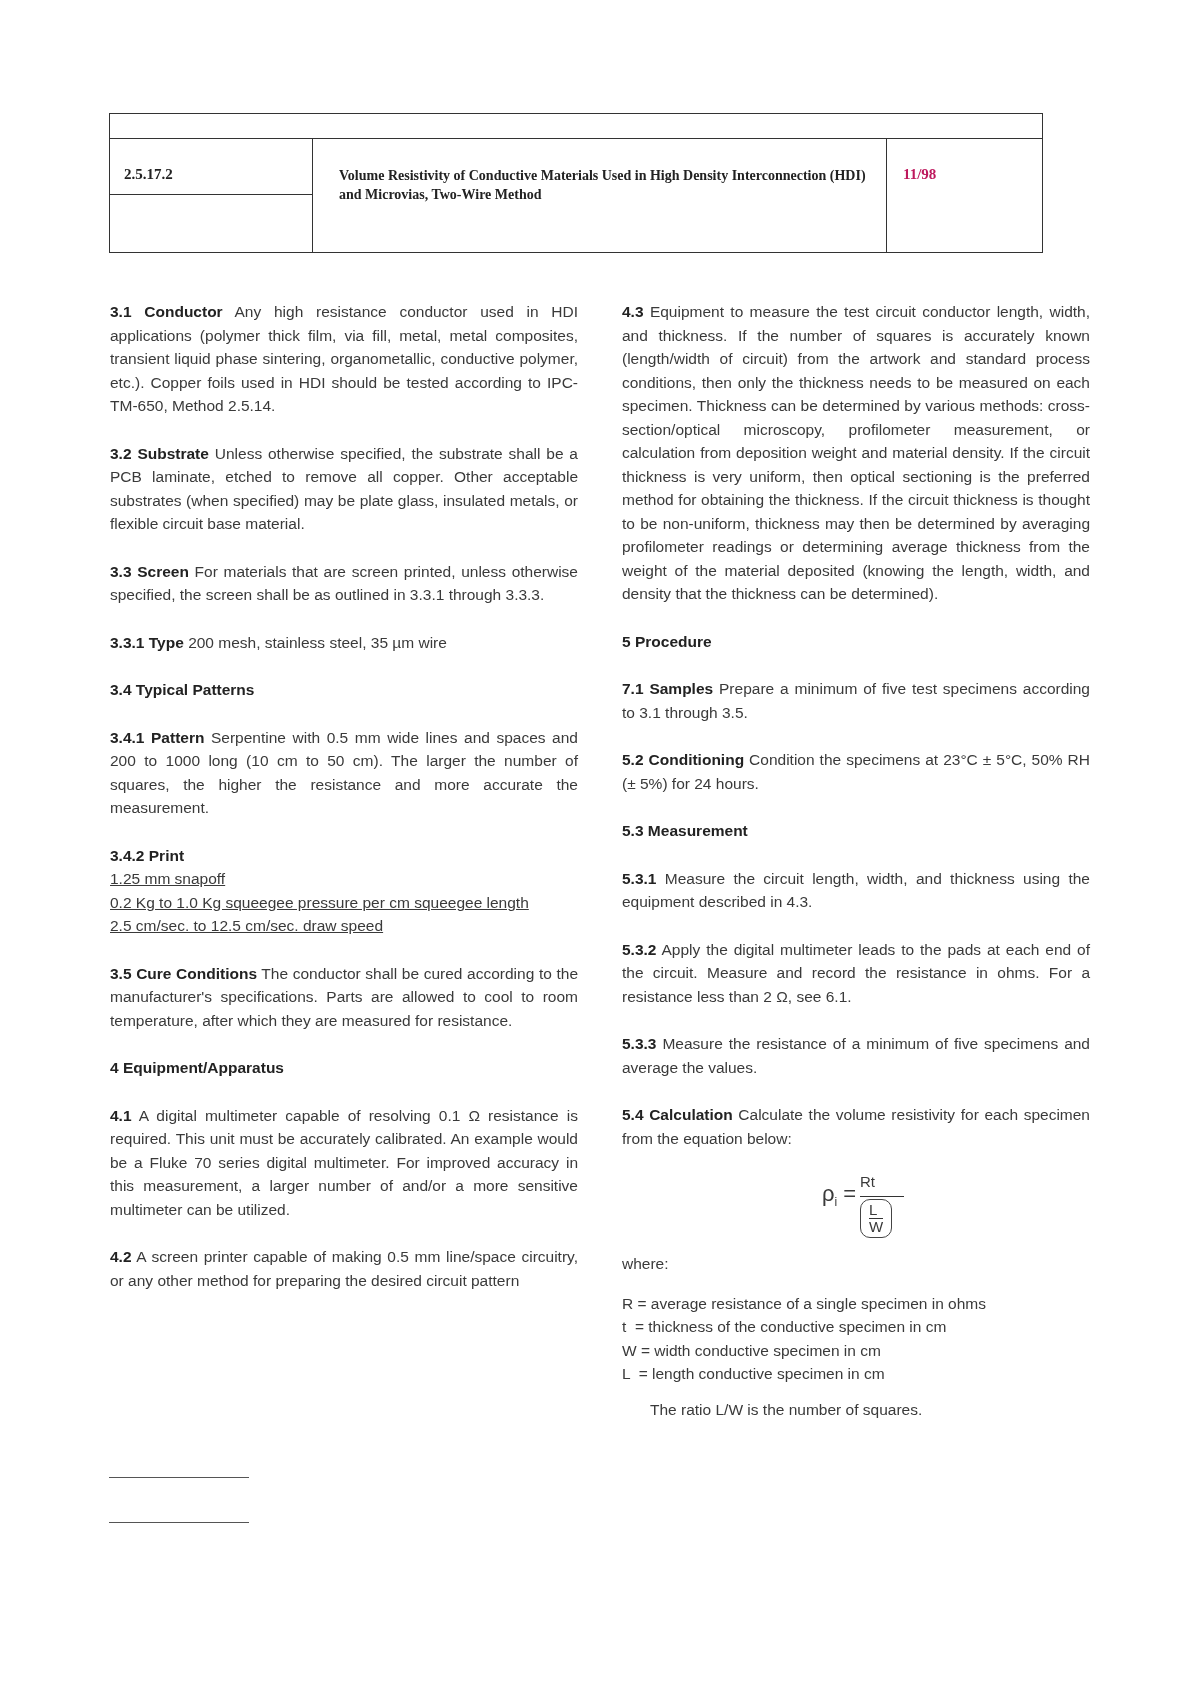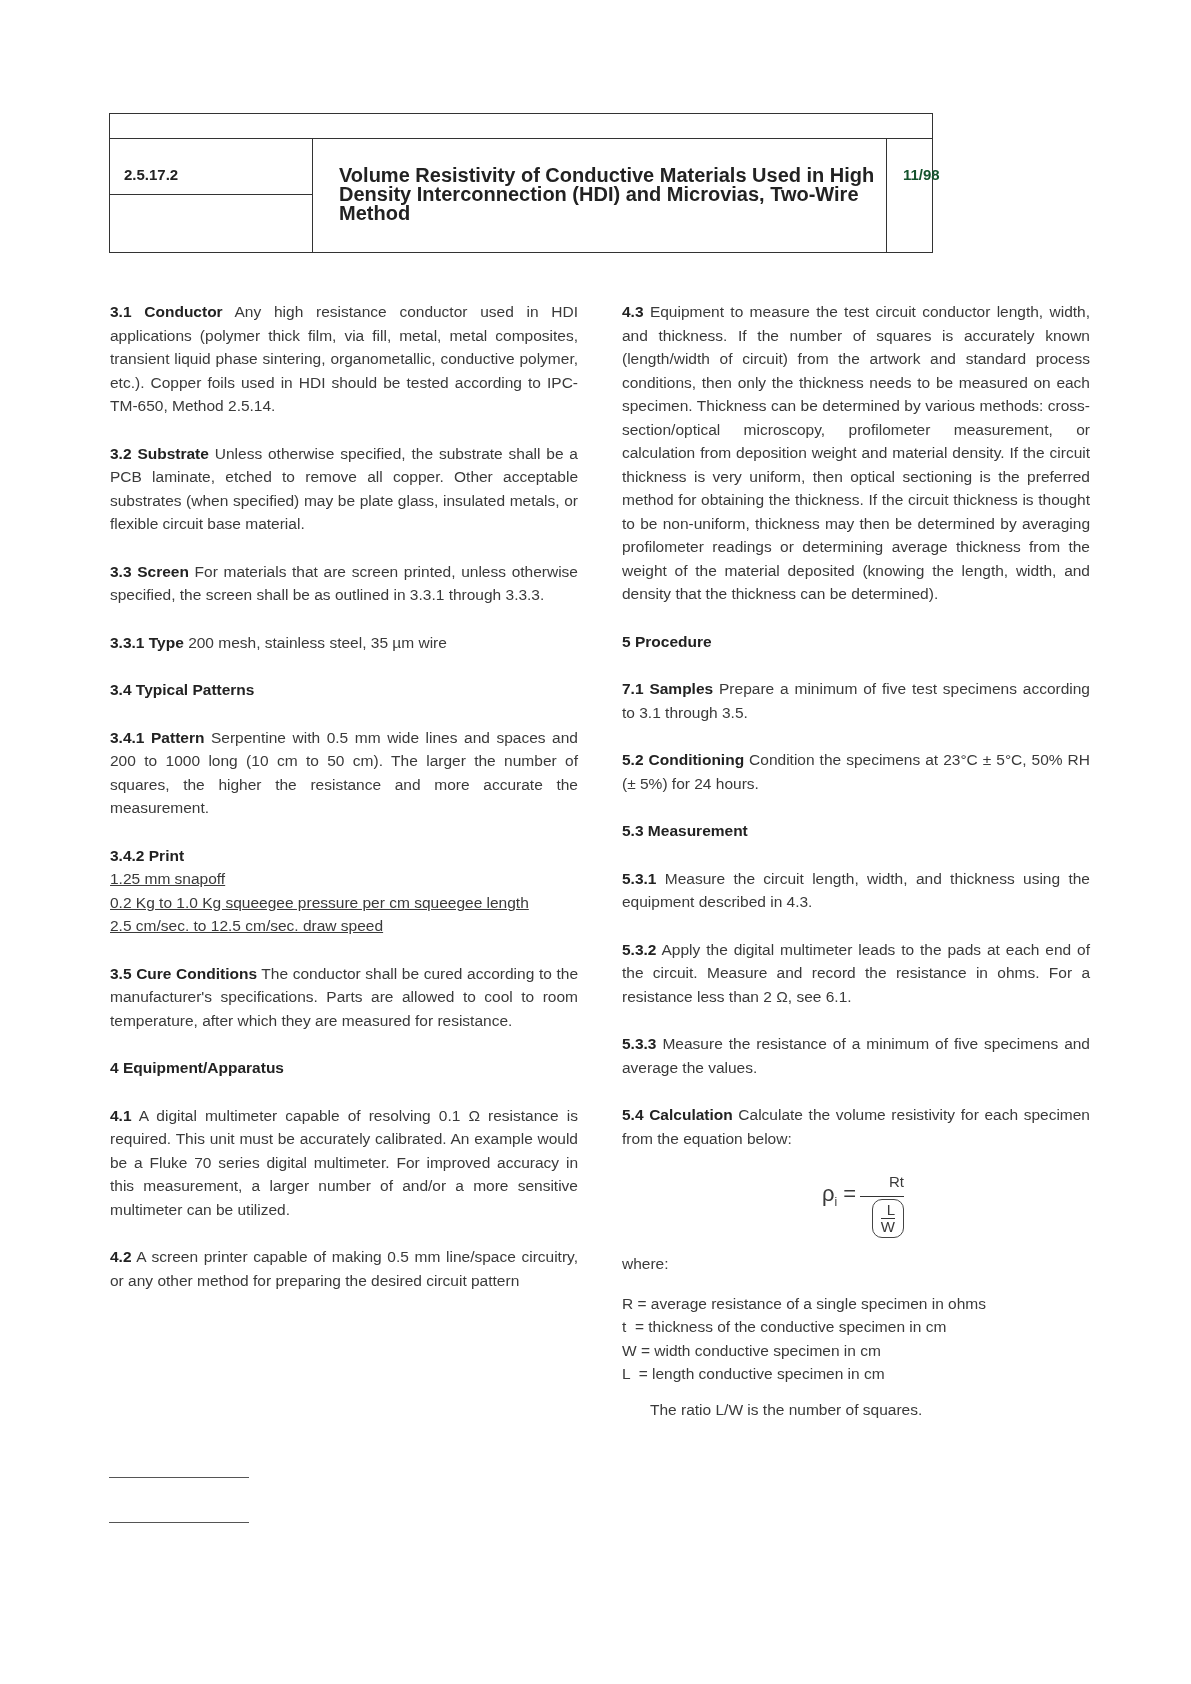--- a/index.html
+++ b/index.html
@@ -1,32 +1,32 @@
 <!DOCTYPE html>
 <html><head>
 <meta charset="utf-8">
 <style>
   html, body { margin:0; padding:0; background:#ffffff; }
   body { width:1191px; height:1684px; position:relative; font-family:"Liberation Sans", sans-serif; color:#3a3a3a; overflow:hidden; }
-  .hdr { position:absolute; left:109px; top:113px; width:824px; height:140px; border:1.5px solid #333; box-sizing:border-box; }
+  .hdr { position:absolute; left:109px; top:113px; width:934px; height:140px; border:1.5px solid #333; box-sizing:border-box;font-family:Liberation Serif, serif; }
   .hdr .toprow { position:absolute; left:0; top:0; right:0; height:24px; border-bottom:1.5px solid #333; }
   .hdr .c1 { position:absolute; left:0; top:24px; width:202px; bottom:0; border-right:1.5px solid #333; }
   .hdr .c1 .split { position:absolute; left:0; right:0; top:56px; border-top:1.5px solid #333; }
   .hdr .c3 { position:absolute; left:776px; top:24px; bottom:0; border-left:1.5px solid #333; }
   .hdr .num { position:absolute; left:14px; top:52px; font-weight:bold; font-size:15px; color:#222; }
-  .hdr .title { position:absolute; left:229px; top:52px; width:540px; font-weight:bold; font-size:20px; line-height:19px; color:#222; }
-  .hdr .date { position:absolute; left:793px; top:52px; font-weight:bold; font-size:15px; color:#14532d; }
+  .hdr .title { position:absolute; left:229px; top:52px; width:540px; font-weight:bold; font-size:14px; line-height:19px; color:#222; }
+  .hdr .date { position:absolute; left:793px; top:52px; font-weight:bold; font-size:15px; color:#be185d; }
   .col { position:absolute; top:300px; width:468px; font-size:15.5px; line-height:23.5px; text-align:justify; }
   .col.left { left:110px; }
   .col.right { left:622px; }
   p { margin:0 0 24px 0; }
   b { color:#222;margin-top:8px; }
   .eq { position:relative; height:92px; margin:-4px 0 0 0; }
   .eq .rho { position:absolute; left:200px; top:12px; font-size:22px; }
-  .eq .frac { position:absolute; left:238px; top:0; text-align:right; font-size:15px; }
+  .eq .frac { position:absolute; left:238px; top:0; text-align:left; font-size:15px; }
   .eq .bar { border-top:1px solid #333; width:44px; margin:2px 0; }
   .defs div { white-space:nowrap; }
   .rule { position:absolute; left:109px; width:140px; border-top:1.5px solid #555; }
 </style>
 </head>
 <body>
 
 <div class="hdr">
   <div class="toprow"></div>
   <div class="c1">

